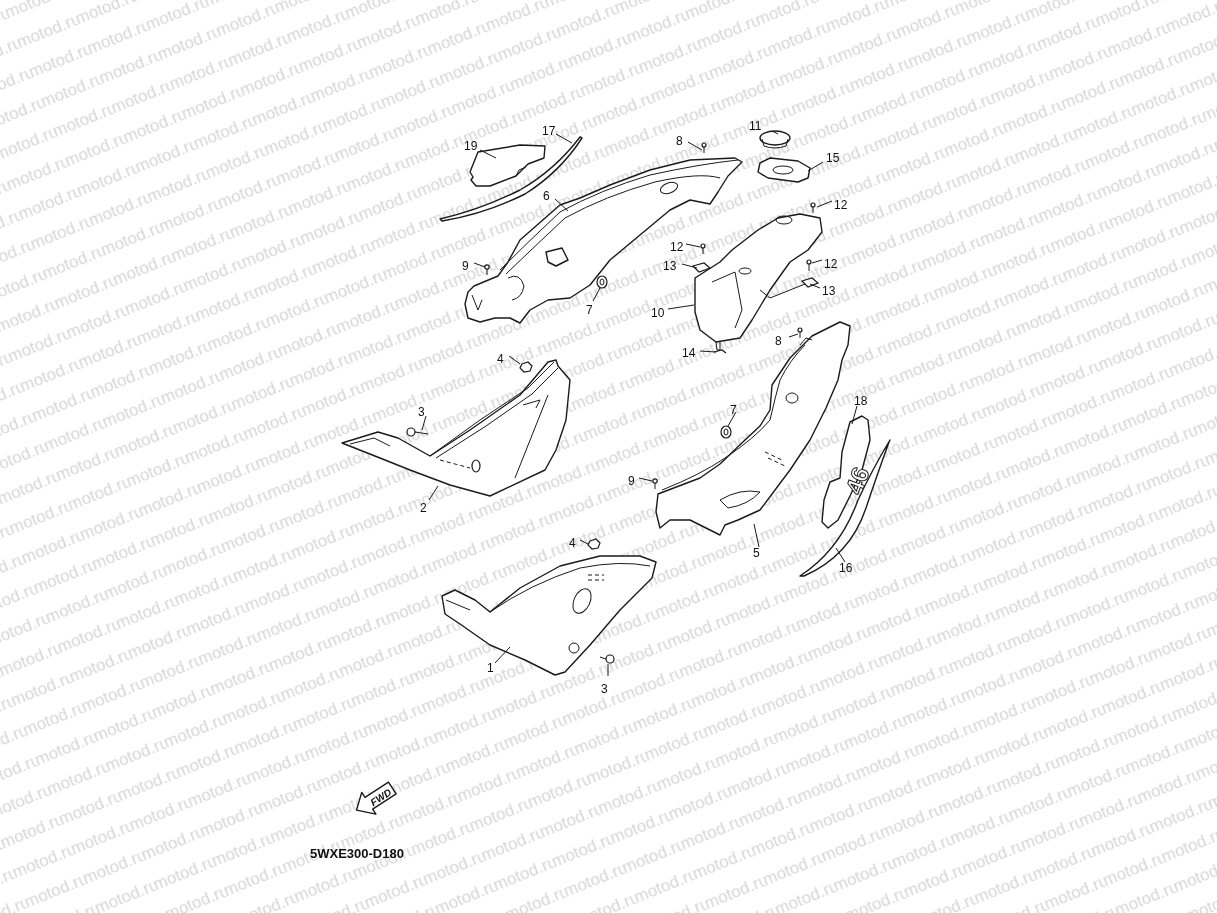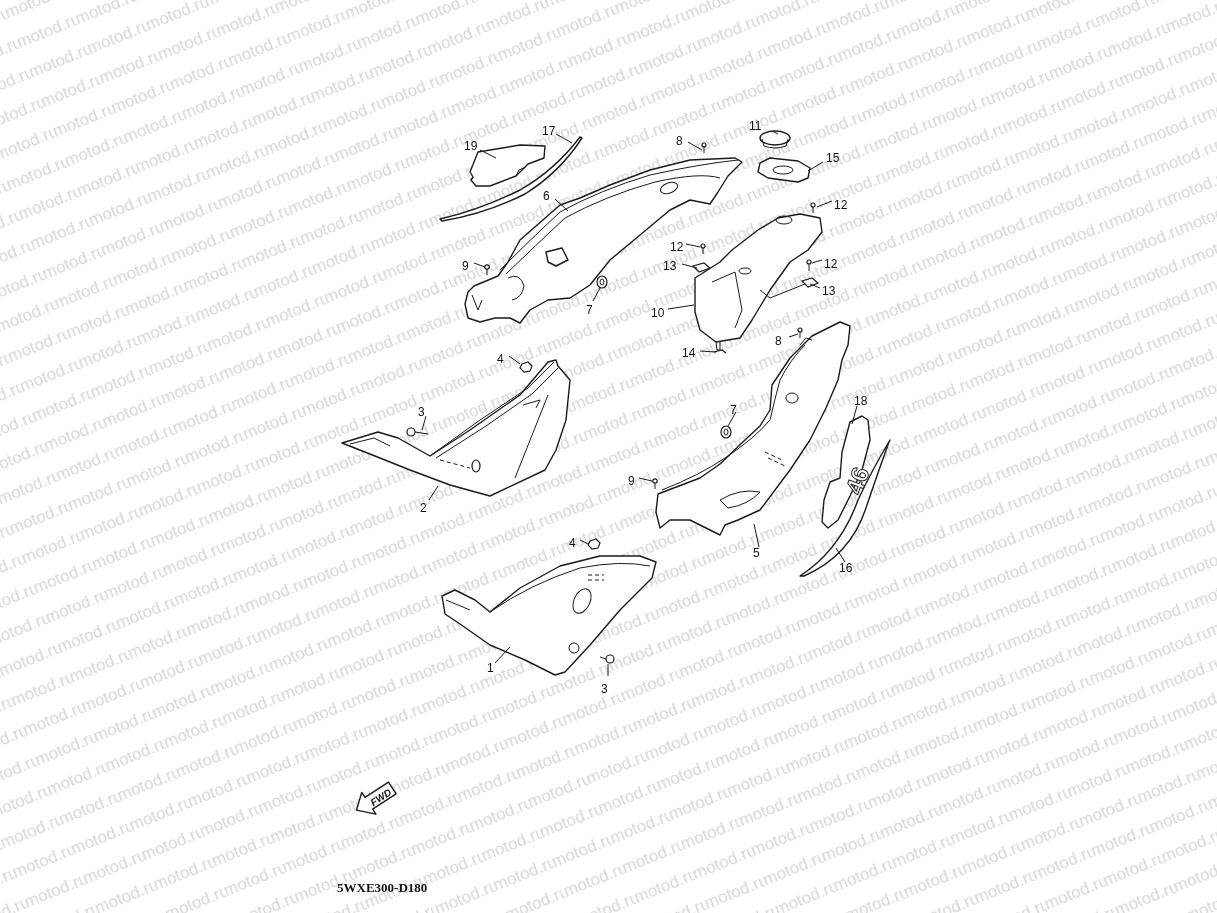--- a/index.html
+++ b/index.html
@@ -5,21 +5,21 @@
   html, body { margin:0; padding:0; background:#ffffff; }
   body { width:1217px; height:913px; position:relative; overflow:hidden; font-family:"Liberation Sans", sans-serif; }
   #watermark { position:absolute; left:0; top:0; width:1217px; height:913px; pointer-events:none; }
   #diagram { position:absolute; left:0; top:0; width:1217px; height:913px; }
   .part { fill:#ffffff; stroke:#1a1a1a; stroke-width:1.4; stroke-linejoin:round; }
   .detail { fill:none; stroke:#1a1a1a; stroke-width:1; }
   .dash { fill:none; stroke:#1a1a1a; stroke-width:1; stroke-dasharray:4 3; }
   .leader { stroke:#1a1a1a; stroke-width:1; }
   .callout { font-family:"Liberation Sans", sans-serif; font-size:12px; fill:#111; }
   .hw { fill:#ffffff; stroke:#1a1a1a; stroke-width:1.2; }
-  .code { position:absolute; left:337px; top:846px; font-family:Liberation Serif, serif; font-weight:bold; font-size:13px; color:#111;margin-top:34px; }
+  .code { position:absolute; left:310px; top:846px; font-family:Liberation Sans, sans-serif; font-weight:bold; font-size:13px; color:#111; }
 </style>
 </head>
 <body>
 
 <svg id="watermark" xmlns="http://www.w3.org/2000/svg" width="1217" height="913">
   <defs>
     <pattern id="wm" patternUnits="userSpaceOnUse" width="63" height="32" patternTransform="rotate(-22)">
       <text x="0" y="20" font-family="Liberation Sans, sans-serif" font-size="17" fill="#d6d6d6">motod.ru</text>
     </pattern>
   </defs>

